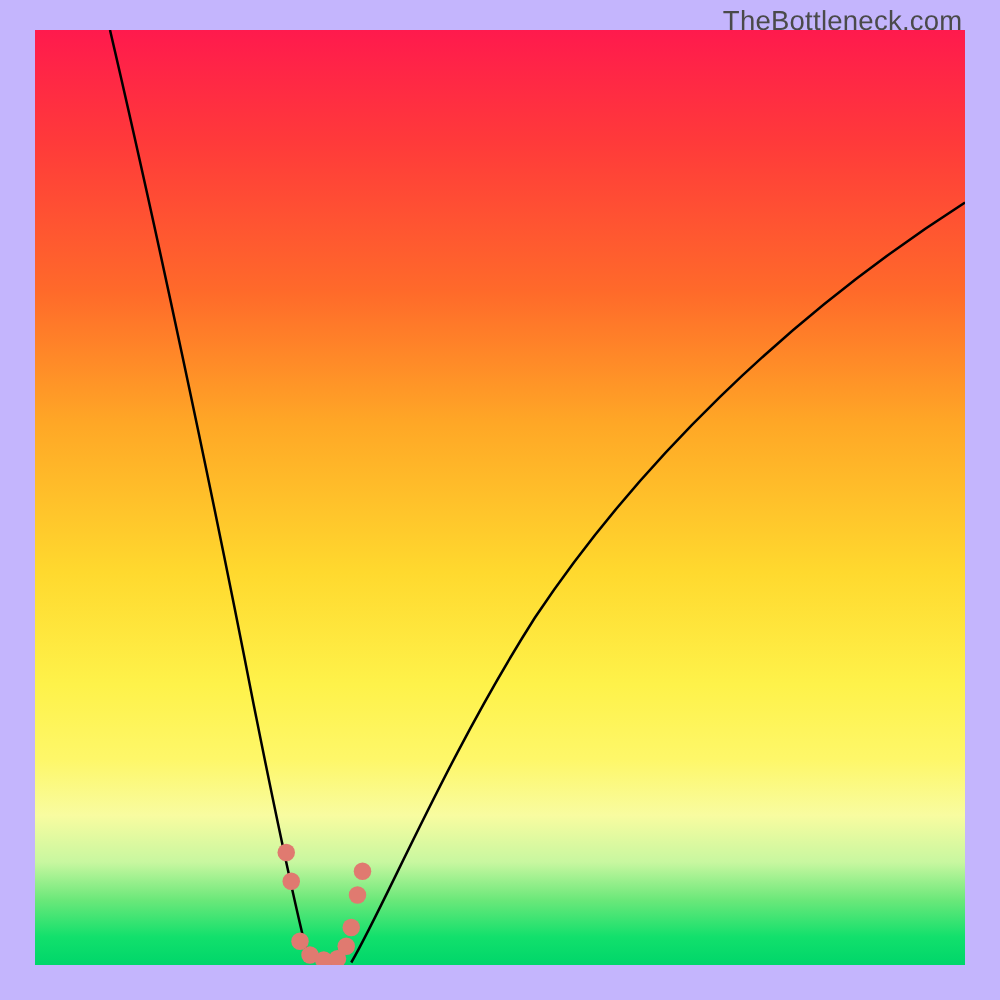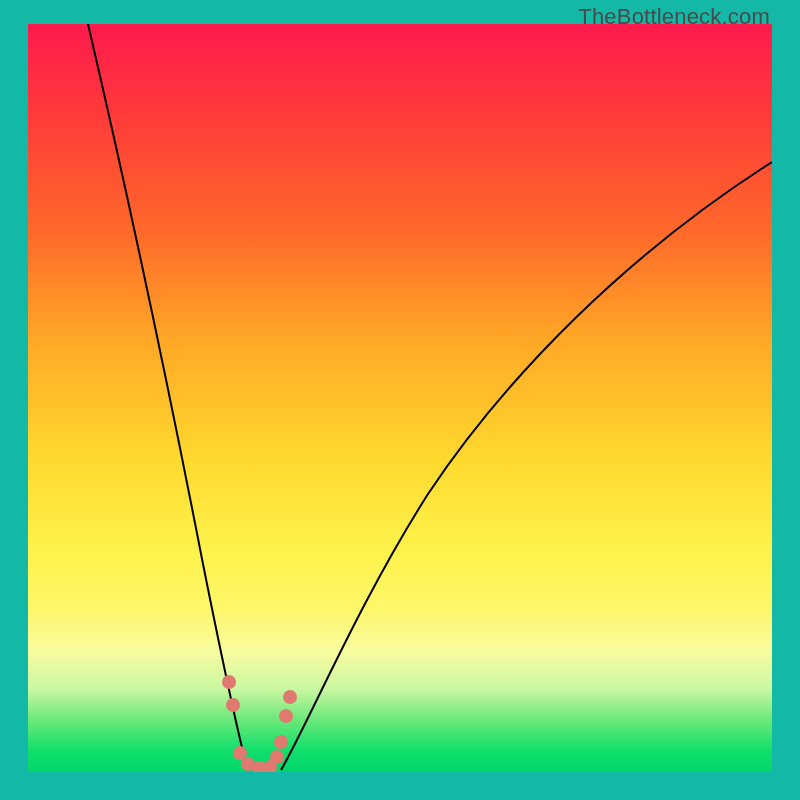--- a/index.html
+++ b/index.html
@@ -9,21 +9,21 @@
     height: 800px;
     background: #000;
     overflow: hidden;
     font-family: Arial, Helvetica, sans-serif;
   }
   .frame {
     position: absolute;
     inset: 0;
     width: 800px;
     height: 800px;
-    background: #14b8a6;
+    background: #c4b5fd;
   }
   .plot {
     position: absolute;
     left: 28px;
     top: 24px;
     width: 744px;
     height: 748px;
     background: linear-gradient(
       to bottom,
       #ff1a4d 0%,

